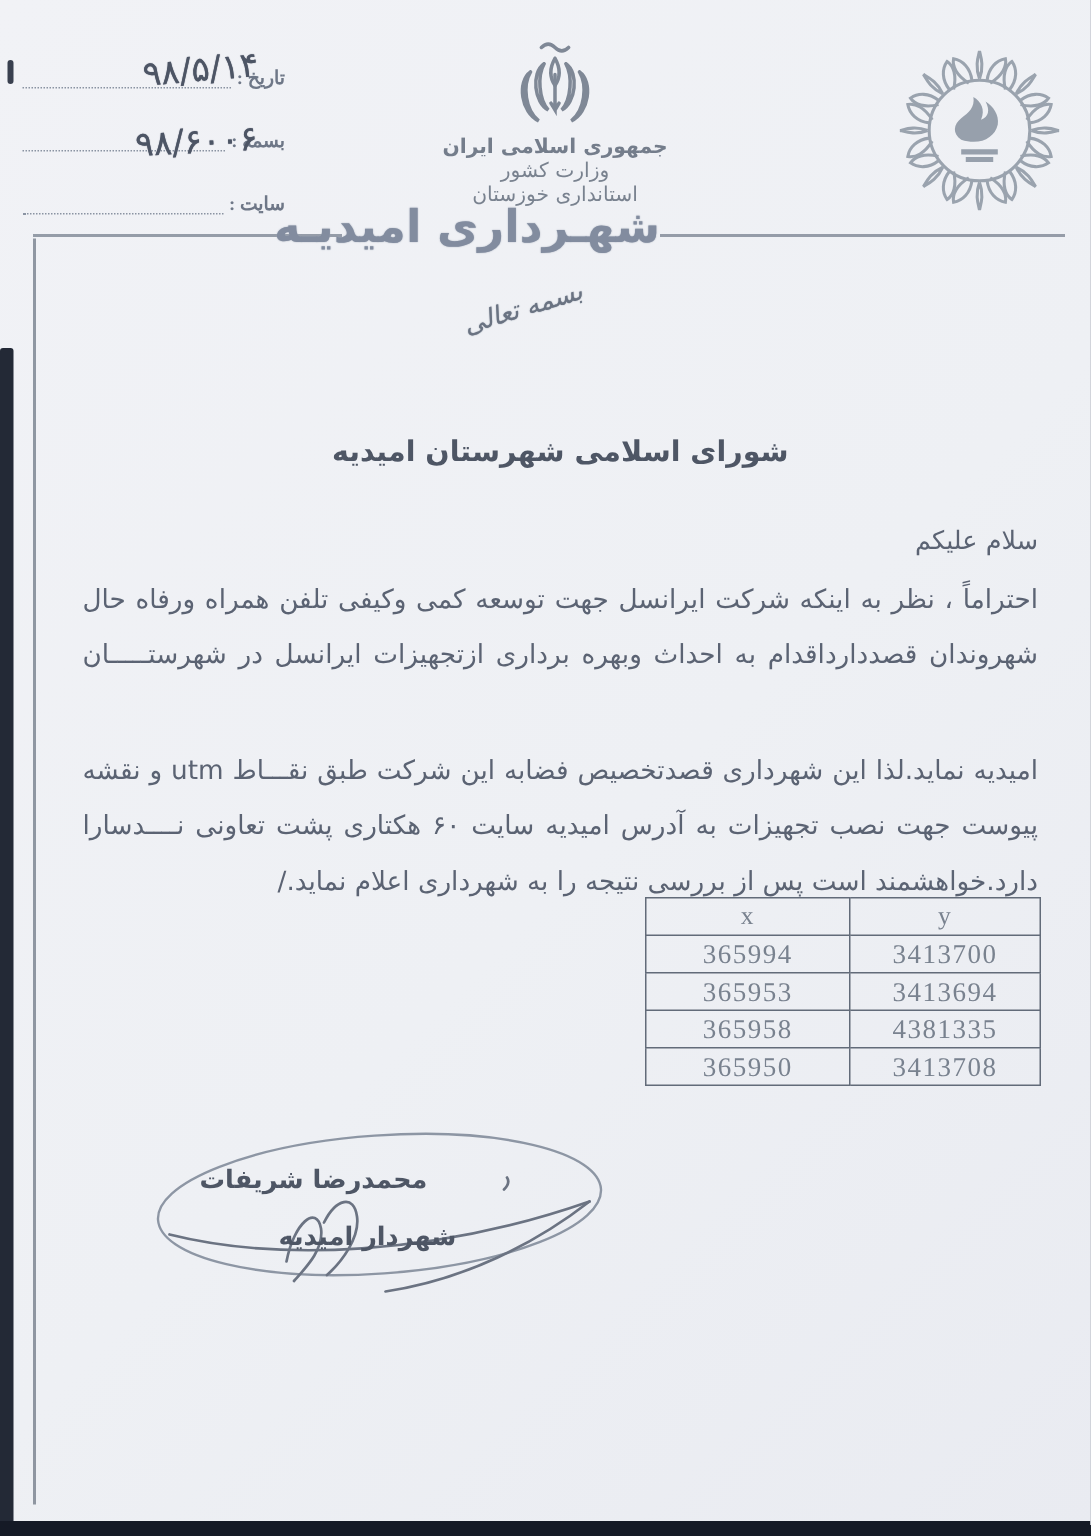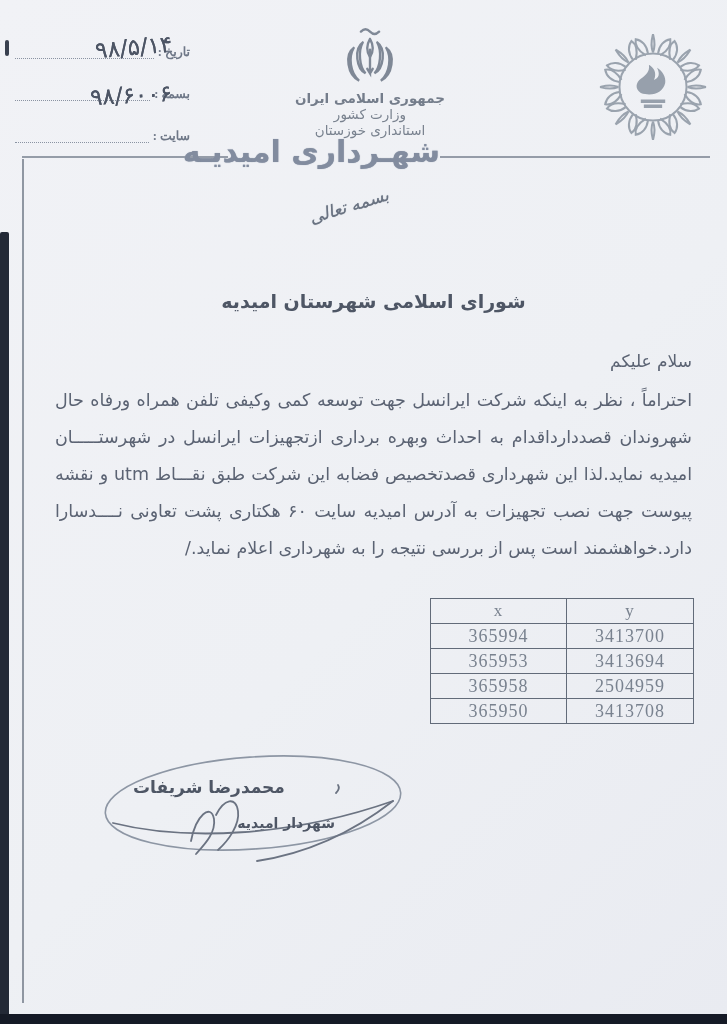--- a/index.html
+++ b/index.html
@@ -52,22 +52,22 @@
          font-family:"Liberation Serif","DejaVu Serif",serif;color:#79828f;}
   .coord-table td,.coord-table th{border:1.4px solid #626b79;width:135px;height:24px;
          text-align:center;font-size:18px;font-weight:normal;letter-spacing:1px;padding:0;}
   .coord-table th{font-size:17px;}
   .coord-table td:last-child,.coord-table th:last-child{width:126px;}
   
   .sig-wrap{position:absolute;left:95px;top:745px;width:320px;height:130px;}
   .sig-svg{position:absolute;left:0;top:0;}
   .sig-name{position:absolute;left:38px;top:32px;width:200px;text-align:left;direction:rtl;
         font-size:17px;font-weight:bold;color:#4e5665;}
-  .sig-title{position:absolute;left:60px;top:70px;width:180px;direction:rtl;
-        font-size:14px;font-weight:bold;color:#4e5665;}
+  .sig-title{position:absolute;left:60px;top:70px;width:180px;text-align:center;direction:rtl;
+        font-size:17px;font-weight:bold;color:#4e5665;}
 </style>
 </head>
 <body>
 
 <div class="page">
 
   <div class="scan-left"></div>
   <div class="scan-left-tick"></div>
   <div class="scan-bottom"></div>
   <div class="frame-vline"></div>
@@ -130,42 +130,42 @@
   </svg>
 
   <div class="calli">شهـرداری امیدیـه</div>
   <div class="bismillah">بسمه تعالی</div>
 
   <div class="letter recipient">شورای اسلامی شهرستان امیدیه</div>
   <div class="letter greeting">سلام علیکم</div>
   <div class="letter paras">
     <div class="para-line simple" style="text-align-last:justify;display:block;text-align:justify;">احتراماً ، نظر به اینکه شرکت ایرانسل جهت توسعه کمی وکیفی تلفن همراه ورفاه حال</div>
     <div class="para-line simple" style="text-align-last:justify;display:block;text-align:justify;">شهروندان قصددارداقدام به احداث وبهره برداری ازتجهیزات ایرانسل در شهرستـــــان</div>
-    <div class="para-line simple" style="text-align-last:justify;display:block;text-align:justify;">امیدیه نماید.لذا این شهرداری قصدتخصیص فضابه این شرکت طبق نقـــاط utm و نقشه</div>
+    <div class="para-line simple" style="text-align-last:justify;display:block;text-align:justify;margin-top:40px;">امیدیه نماید.لذا این شهرداری قصدتخصیص فضابه این شرکت طبق نقـــاط utm و نقشه</div>
     <div class="para-line simple" style="text-align-last:justify;display:block;text-align:justify;">پیوست جهت نصب تجهیزات به آدرس امیدیه سایت ۶۰ هکتاری پشت تعاونی نــــدسارا</div>
     <div class="para-line simple">دارد.خواهشمند است پس از بررسی نتیجه را به شهرداری اعلام نماید./</div>
   </div>
 
   <table class="coord-table">
     <tbody>
         <tr>
       <th>x</th>
       <th>y</th>
     </tr>
     <tr>
       <td>365994</td>
       <td>3413700</td>
     </tr>
     <tr>
       <td>365953</td>
       <td>3413694</td>
     </tr>
     <tr>
       <td>365958</td>
-      <td>2504959</td>
+      <td>4381335</td>
     </tr>
     <tr>
       <td>365950</td>
       <td>3413708</td>
     </tr>
   </tbody>
     </table>
 
   <div class="sig-wrap">
     <svg class="sig-svg" width="320" height="130" viewBox="0 0 320 130">

